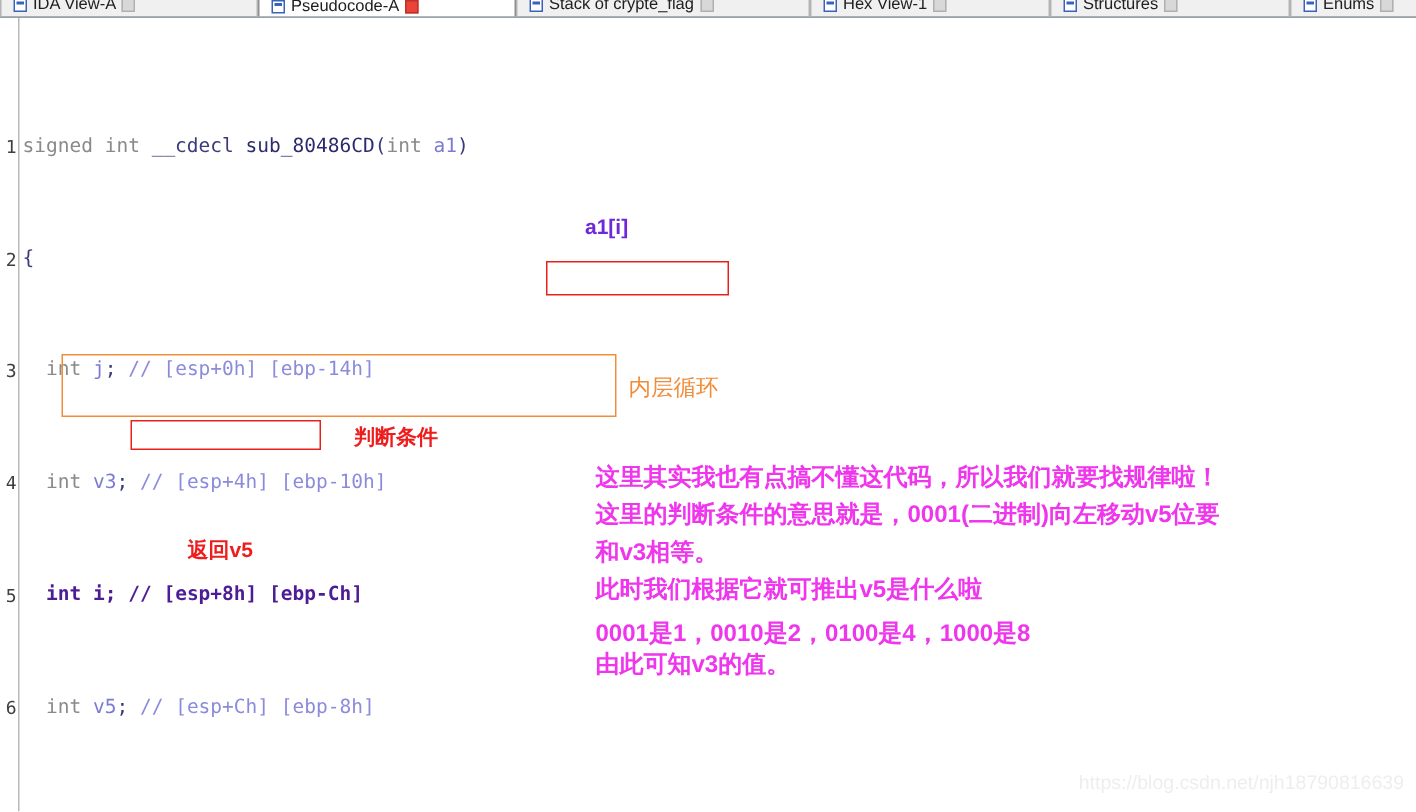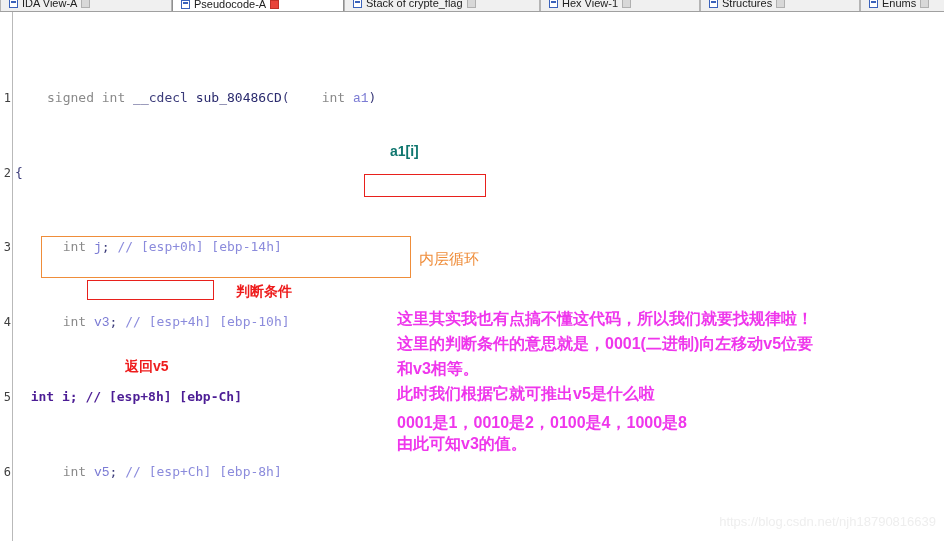--- a/index.html
+++ b/index.html
@@ -120,42 +120,42 @@
     direction: rtl;
   }
   .src {
     position: absolute;
     left: 15px; top: 0;
     white-space: pre;
   }
 
   
   .c-def   { color: #3b3b7a; }          
-  .c-type  { color: #8a8a8a; margin-left: 32px; }          
-  .c-var   { color: #7b7bd4; font-family: Liberation Mono, monospace; }          
+  .c-type  { color: #8a8a8a; }          
+  .c-var   { color: #7b7bd4; }          
   .c-cmt   { color: #8b8bdc; }          
   .c-fn    { color: #2b2b6e; }
   .bold    { font-weight: bold; color: #4c1d95; }
 
   
   .annbox {
     position: absolute;
     box-sizing: border-box;
     pointer-events: none;
   }
   .box-red    { border: 1.5px solid #e8201c; }
   .box-orange { border: 1.5px solid #ef8d3a; }
 
   .annlabel {
     position: absolute;
     font-family: "Liberation Sans", sans-serif;
     white-space: pre;
     line-height: 1.35;
   }
-  .lbl-red    { color: #0f766e; font-weight: bold; font-size: 14px; }
+  .lbl-red    { color: #6d28d9; font-weight: bold; font-size: 14px; }
   .lbl-red2   { color: #ee1d1d; font-weight: bold; font-size: 14px; }
   .lbl-orange { color: #ef8d3a; font-size: 15px; }
   .lbl-magenta{
     color: #ef36ec;
     font-size: 16px;
     font-weight: bold;
     line-height: 25px;
   }
 
   #watermark {

